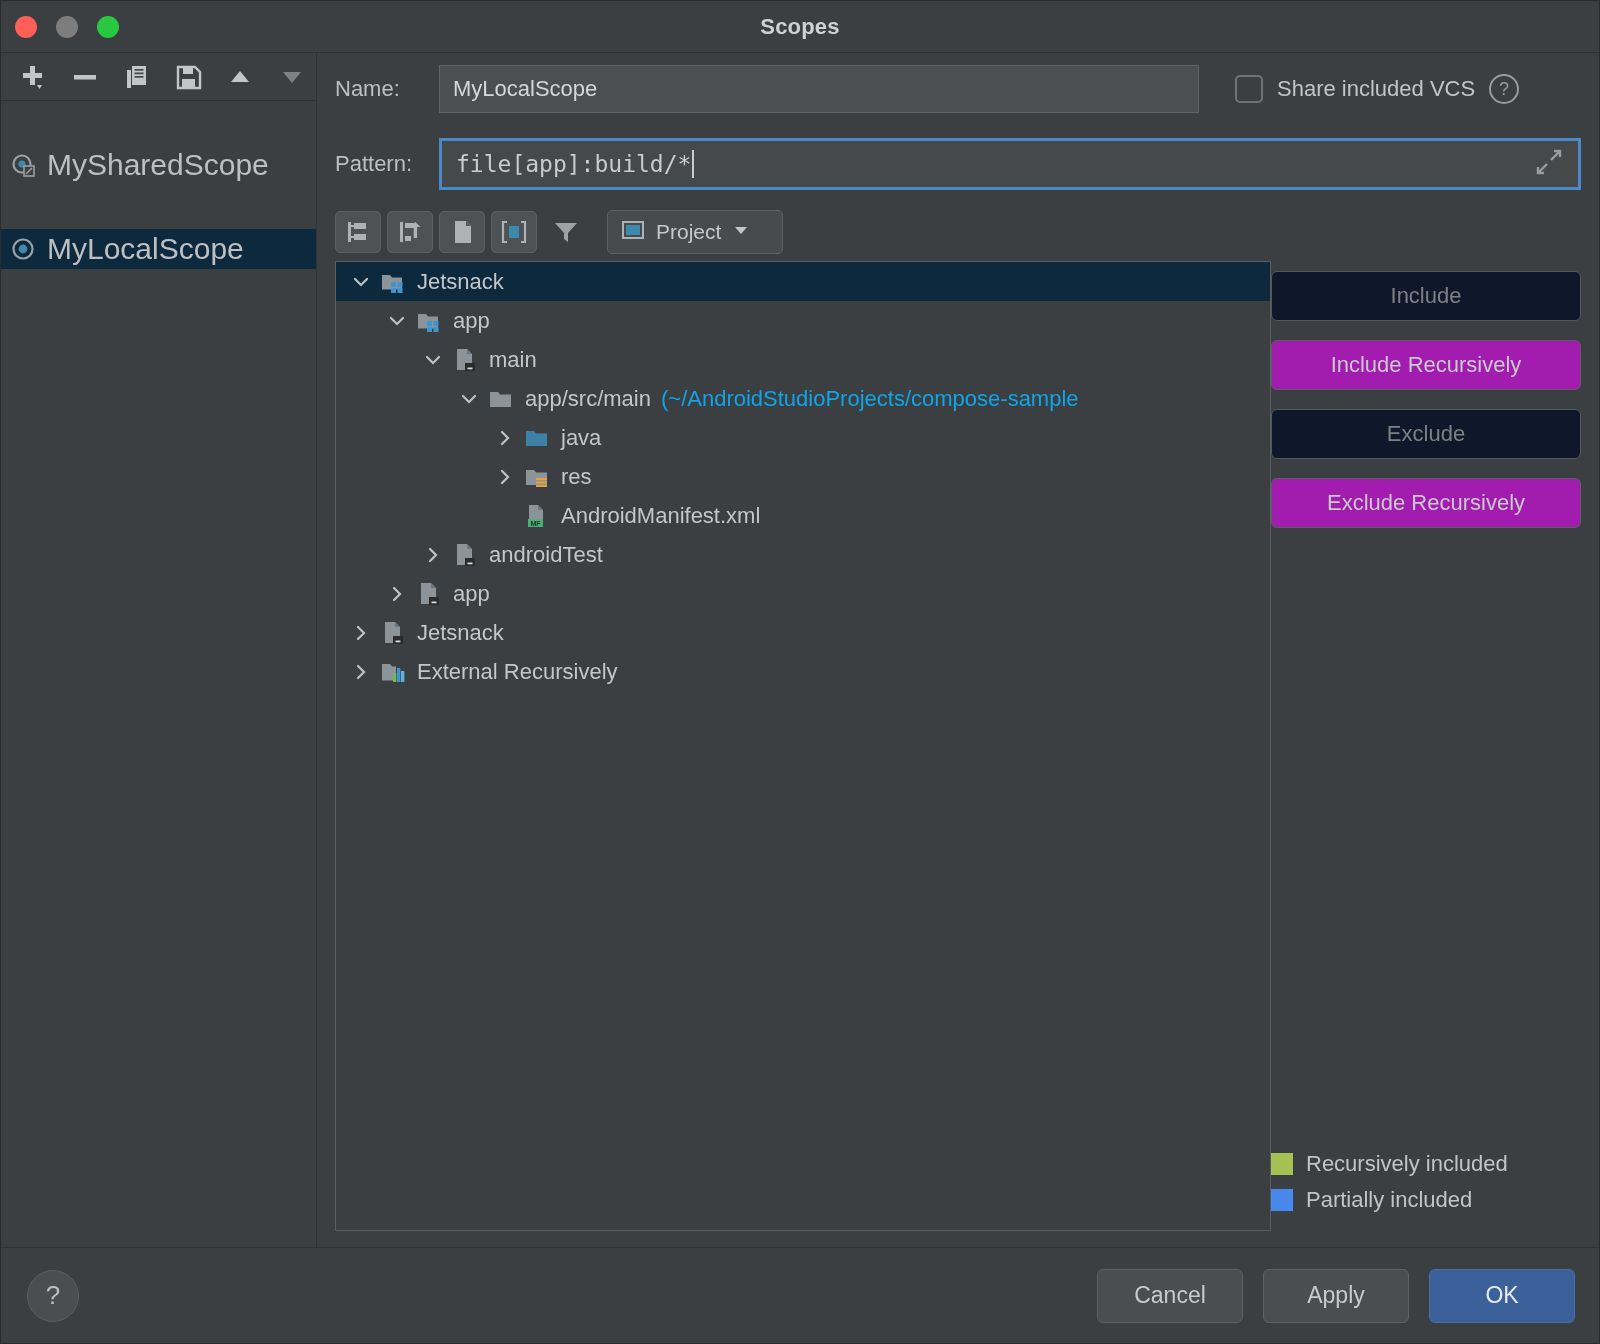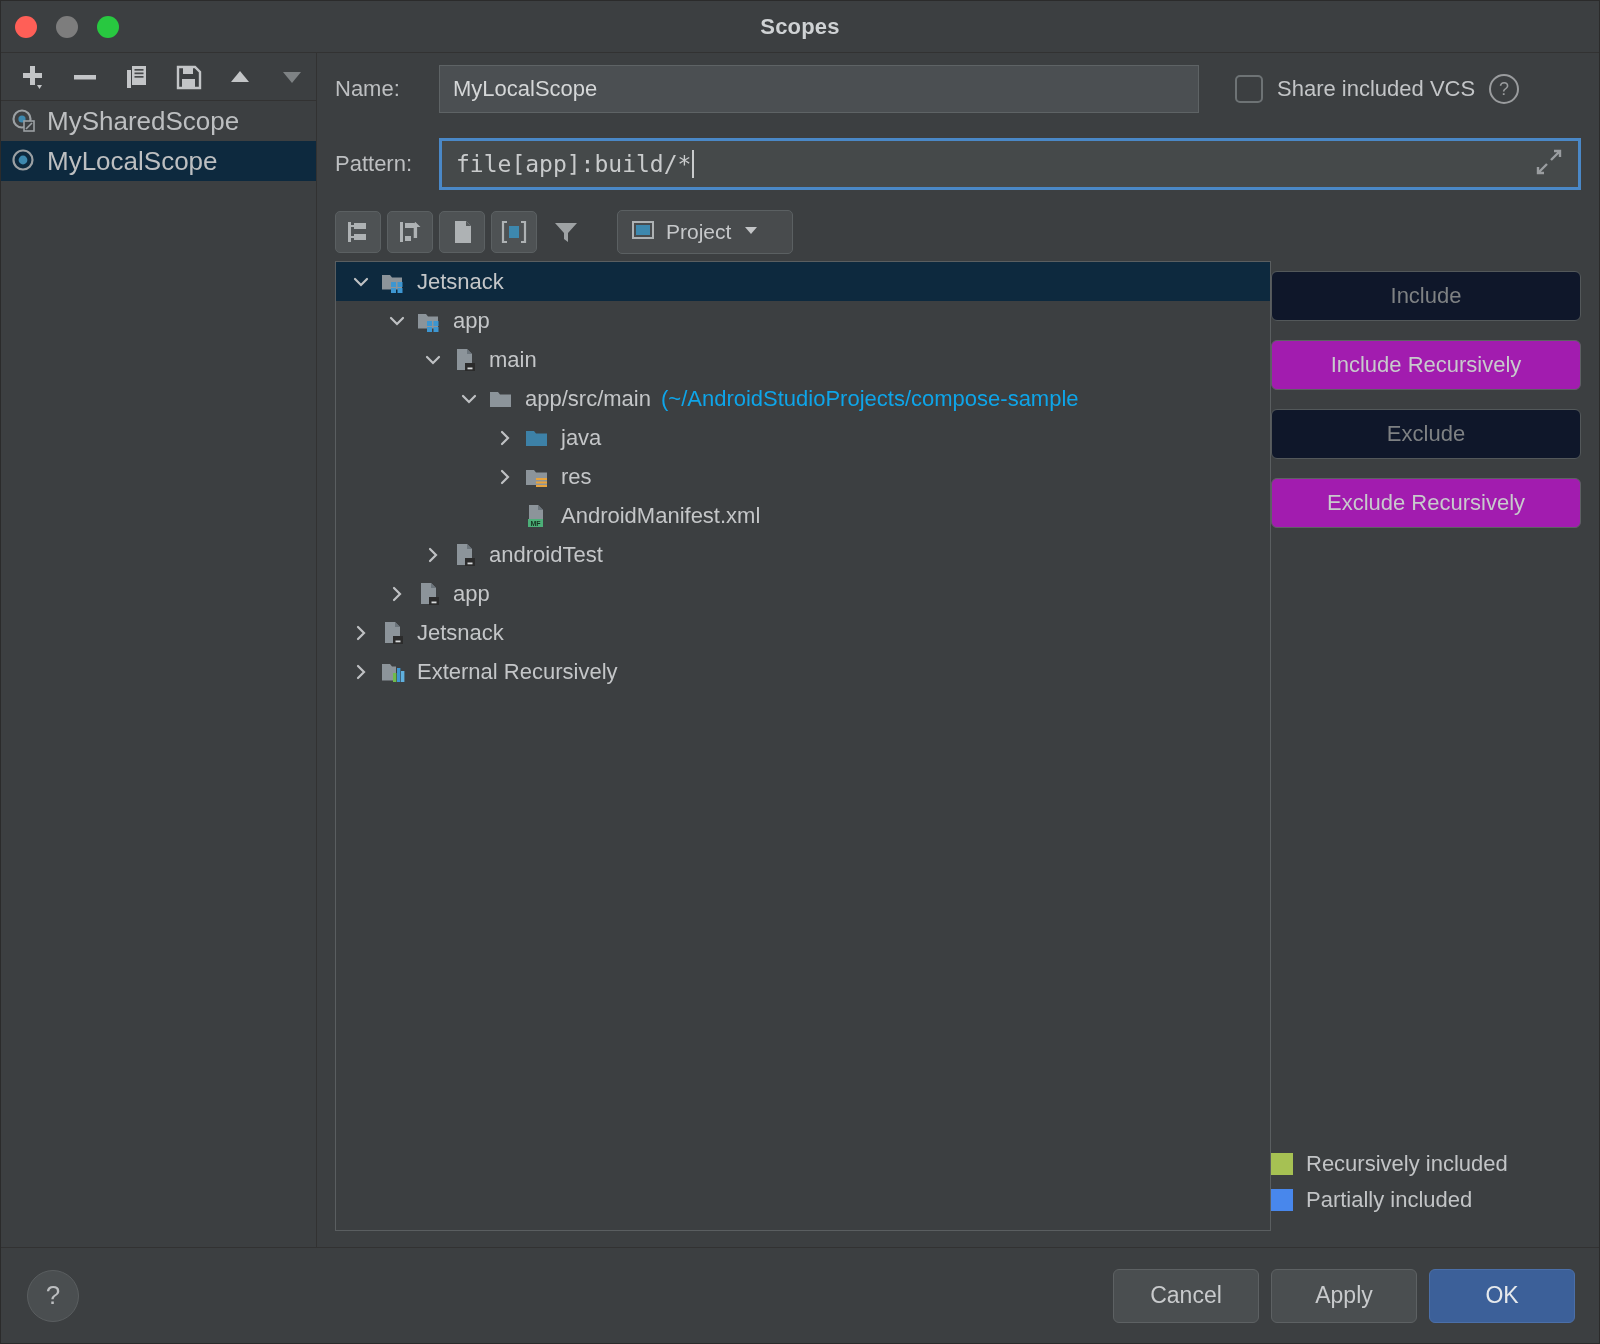--- a/index.html
+++ b/index.html
@@ -30,21 +30,21 @@
 
   
   .leftpanel { width:316px; flex:0 0 316px; background:#3C3F41;
                border-right:1px solid #323232; display:flex; flex-direction:column; }
   .lefttoolbar { height:48px; flex:0 0 48px; display:flex; align-items:center;
                  padding-left:8px; gap:4px; border-bottom:1px solid #323232; }
   .tbtn { width:48px; height:40px; display:flex; align-items:center; justify-content:center;
           border-radius:4px; }
   .scopelist { flex:1 1 auto; background:#3C3F41; padding-top:0; }
   .scope-item { height:40px; display:flex; align-items:center; gap:10px;
-                padding-left:10px; font-size:26px; color:#BDBFC1; }
+                padding-left:10px; font-size:30px; color:#BDBFC1;margin-top:44px; }
   .scope-item.selected { background:#0D293E; }
   .scope-icon { width:26px; height:26px; flex:0 0 26px; position:relative; }
 
   
   .rightpanel { flex:1 1 auto; display:flex; flex-direction:column; min-width:0;
                 padding:0 18px 0 18px; }
 
   .row-name { display:flex; align-items:center; height:72px; flex:0 0 72px; }
   .lbl { font-size:22px; color:#BDBFC1; width:104px; flex:0 0 104px; }
   .name-input { flex:1 1 auto; height:48px; background:#4B4F52; border:1px solid #5E6365;
@@ -66,21 +66,21 @@
                   white-space:pre; }
   .caret { display:inline-block; width:2px; height:28px; background:#C9CBCC;
            vertical-align:middle; margin-left:1px; }
   .expand-ico { position:absolute; right:14px; top:50%; transform:translateY(-50%); }
 
   
   .treetoolbar { display:flex; align-items:center; height:58px; flex:0 0 58px; gap:6px; }
   .ttbtn { width:46px; height:42px; border-radius:5px; display:flex; align-items:center;
            justify-content:center; }
   .ttbtn.active { background:#4E5254; border:1px solid #5B6062; }
-  .proj-dd { margin-left:22px; height:44px; min-width:176px; border:1px solid #5B6062;
+  .proj-dd { margin-left:12px; height:44px; min-width:176px; border:1px solid #5B6062;
              border-radius:5px; background:#484B4D; display:flex; align-items:center;
              gap:10px; padding:0 12px; }
   .proj-label { font-size:21px; color:#C6C8CA; }
   .scope-count { margin-left:auto; font-size:22px; color:#BABCBE; white-space:nowrap; }
 
   
   .maincontent { flex:1 1 auto; display:flex; min-height:0; padding-bottom:16px; }
   .treebox { flex:1 1 auto; background:#3C3F41; border:1px solid #5A5E60; min-width:0;
              overflow:hidden; position:relative; }
   .tnode { height:39px; display:flex; align-items:center; font-size:22px; color:#C4C6C8;
@@ -101,21 +101,21 @@
   .legend-row { display:flex; align-items:center; gap:13px; margin-bottom:10px; font-size:22px;
                 color:#C2C4C6; }
   .swatch { width:22px; height:22px; flex:0 0 22px; }
 
   
   .footer { height:96px; flex:0 0 96px; border-top:1px solid #323232;
             display:flex; align-items:center; padding:0 24px 0 26px; }
   .help-btn { width:52px; height:52px; border-radius:50%; background:#4A4E50;
               border:1px solid #5A5E60; display:flex; align-items:center;
               justify-content:center; font-size:26px; color:#BCBEC0; }
-  .footer-actions { margin-left:auto; display:flex; gap:12px; align-items:center;justify-content:space-between; }
+  .footer-actions { margin-left:auto; display:flex; gap:20px; align-items:center;justify-content:space-between; }
   .fbtn { height:54px; min-width:146px; border-radius:6px; font-size:23px;
           display:flex; align-items:center; justify-content:center;
           background:#4A4E50; border:1px solid #5D6163; color:#C8CACC; padding:0 22px; }
   .fbtn.primary { background:#3C6099; border:1px solid #4B6FA8; color:#E6E9EC; }
 </style>
 </head>
 <body>
 
 <div class="window">
 

